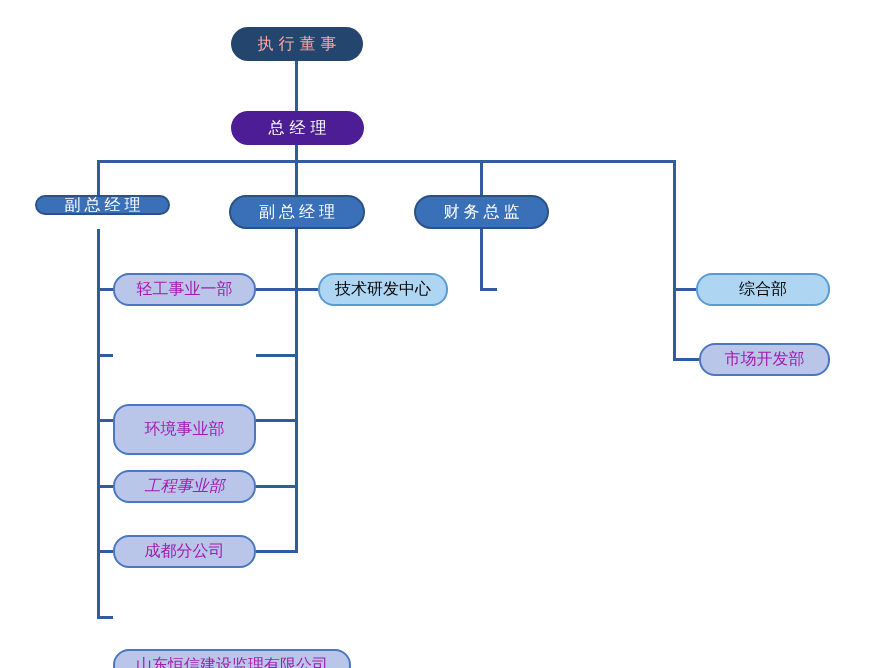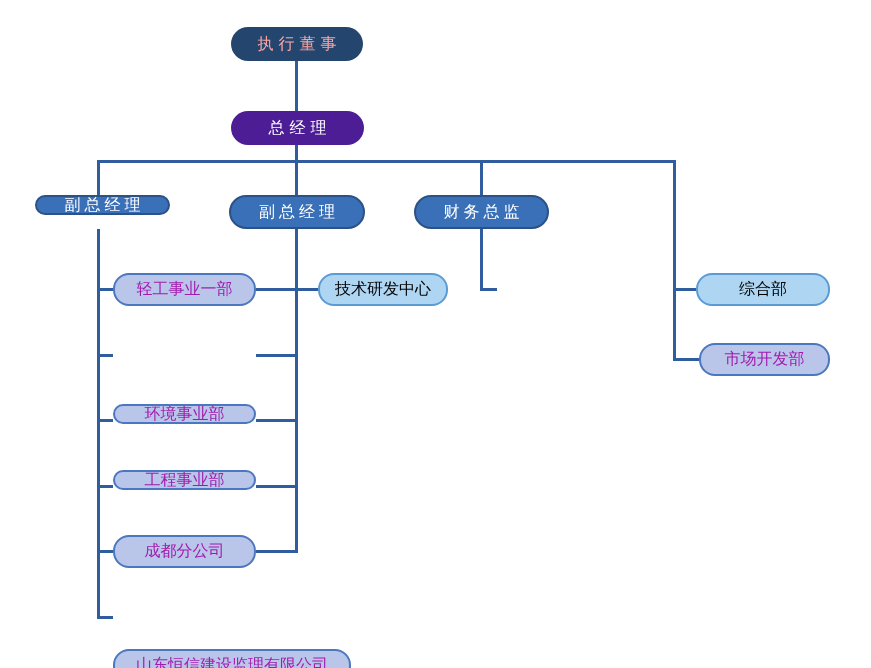--- a/index.html
+++ b/index.html
@@ -96,22 +96,22 @@
   <div class="line h" style="left:673px; top:358px; width:26px;"></div>
 
   <div class="node l1" style="left:231px; top:27px;  width:132px; height:34px;">执行董事</div>
   <div class="node l2" style="left:231px; top:111px; width:133px; height:34px;">总经理</div>
 
   <div class="node l3" style="left:35px;  top:195px; width:135px; height:20px;">副总经理</div>
   <div class="node l3" style="left:229px; top:195px; width:136px; height:34px;">副总经理</div>
   <div class="node l3" style="left:414px; top:195px; width:135px; height:34px;">财务总监</div>
 
   <div class="node lav" style="left:113px; top:273px; width:143px; height:33px;">轻工事业一部</div>
-  <div class="node lav" style="left:113px; top:404px; width:143px; height:20px;">环境事业部</div>
-  <div class="node lav" style="left:113px; top:470px; width:143px; height:20px;">工程事业部</div>
+  <div class="node lav" style="left:113px; top:404px; width:143px; height:51px;">环境事业部</div>
+  <div class="node lav" style="left:113px; top:470px; width:143px; height:33px;font-style:italic;">工程事业部</div>
   <div class="node lav" style="left:113px; top:535px; width:143px; height:33px;">成都分公司</div>
   <div class="node lav" style="left:113px; top:601px; width:238px; height:33px;margin-top:48px;">山东恒信建设监理有限公司</div>
 
   <div class="node sky" style="left:318px; top:273px; width:130px; height:33px;">技术研发中心</div>
   <div class="node sky" style="left:696px; top:273px; width:134px; height:33px;">综合部</div>
   <div class="node lav" style="left:699px; top:343px; width:131px; height:33px;">市场开发部</div>
 
 </div>
 
 </body></html>

